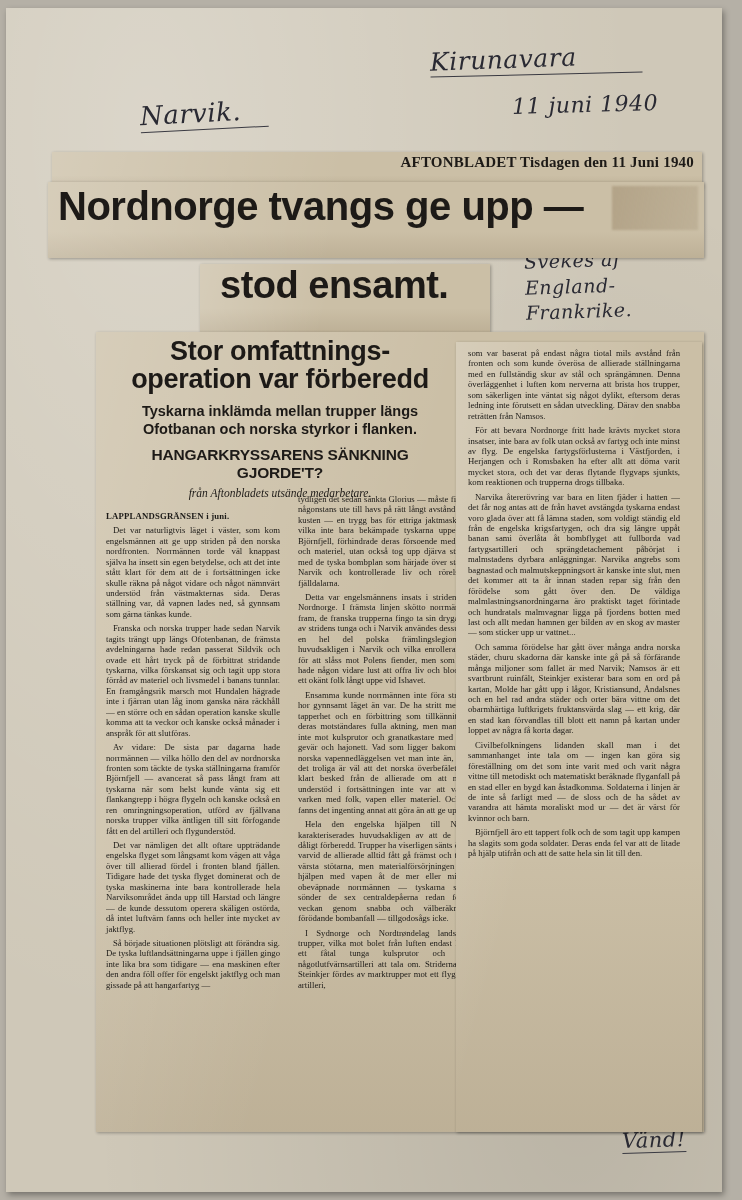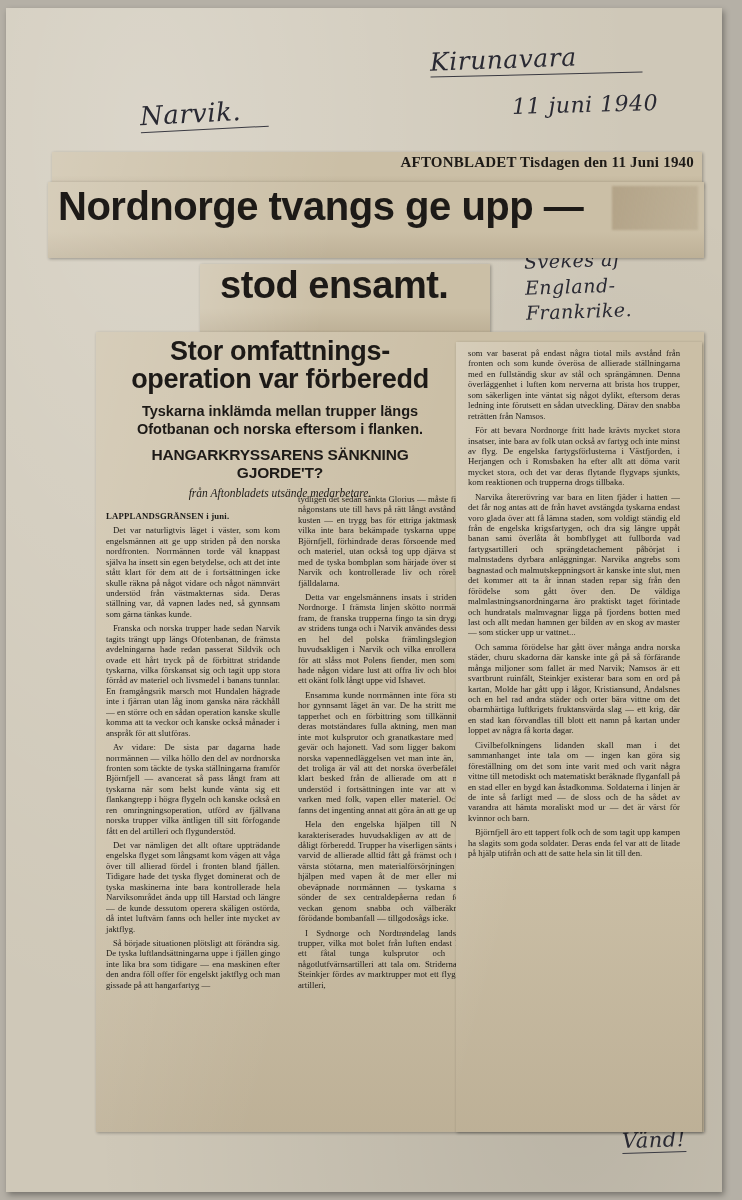--- a/index.html
+++ b/index.html
@@ -272,21 +272,21 @@
   </div>
 
   <div class="clip" id="clip-head2">
     <div class="headline">stod ensamt.</div>
   </div>
 
   <div class="clip" id="clip-body">
     <div class="subhead-block">
       <div class="subhead">Stor omfattnings-</div>
       <div class="subhead">operation var förberedd</div>
-      <div class="deck">Tyskarna inklämda mellan trupper längs Ofotbanan och norska eftersom i flanken.</div>
+      <div class="deck">Tyskarna inklämda mellan trupper längs Ofotbanan och norska styrkor i flanken.</div>
       <div class="kicker">HANGARKRYSSARENS SÄNKNING GJORDE'T?</div>
       <div class="byline">från Aftonbladets utsände medarbetare.</div>
     </div>
 
     <div class="cols">
       <div class="col">
         <p class="first lead"><span class="drop">LAPPLANDSGRÄNSEN i juni.</span></p>
         <p>Det var naturligtvis läget i väster, som kom engelsmännen att ge upp striden på den norska nordfronten. Norrmännen torde väl knappast själva ha insett sin egen betydelse, och att det inte stått klart för dem att de i fortsättningen icke skulle räkna på något vidare och något nämnvärt understöd från västmakternas sida. Deras ställning var, då vapnen lades ned, så gynnsam som gärna tänkas kunde.</p>
         <p>Franska och norska trupper hade sedan Narvik tagits trängt upp längs Ofotenbanan, de främsta avdelningarna hade redan passerat Sildvik och ovade ett hårt tryck på de förbittrat stridande tyskarna, vilka förskansat sig och tagit upp stora förråd av materiel och livsmedel i banans tunnlar. En framgångsrik marsch mot Hundalen hägrade inte i fjärran utan låg inom ganska nära räckhåll — en större och en sådan operation kanske skulle komma att ta veckor och kanske också månader i anspråk för att slutföras.</p>
         <p>Av vidare: De sista par dagarna hade norrmännen — vilka höllo den del av nordnorska fronten som täckte de tyska ställningarna framför Björnfjell — avancerat så pass långt fram att tyskarna när som helst kunde vänta sig ett flankangrepp i högra flygeln och kanske också en ren omringningsoperation, utförd av fjällvana norska trupper vilka äntligen till sitt förfogande fått en del artilleri och flygunderstöd.</p>

